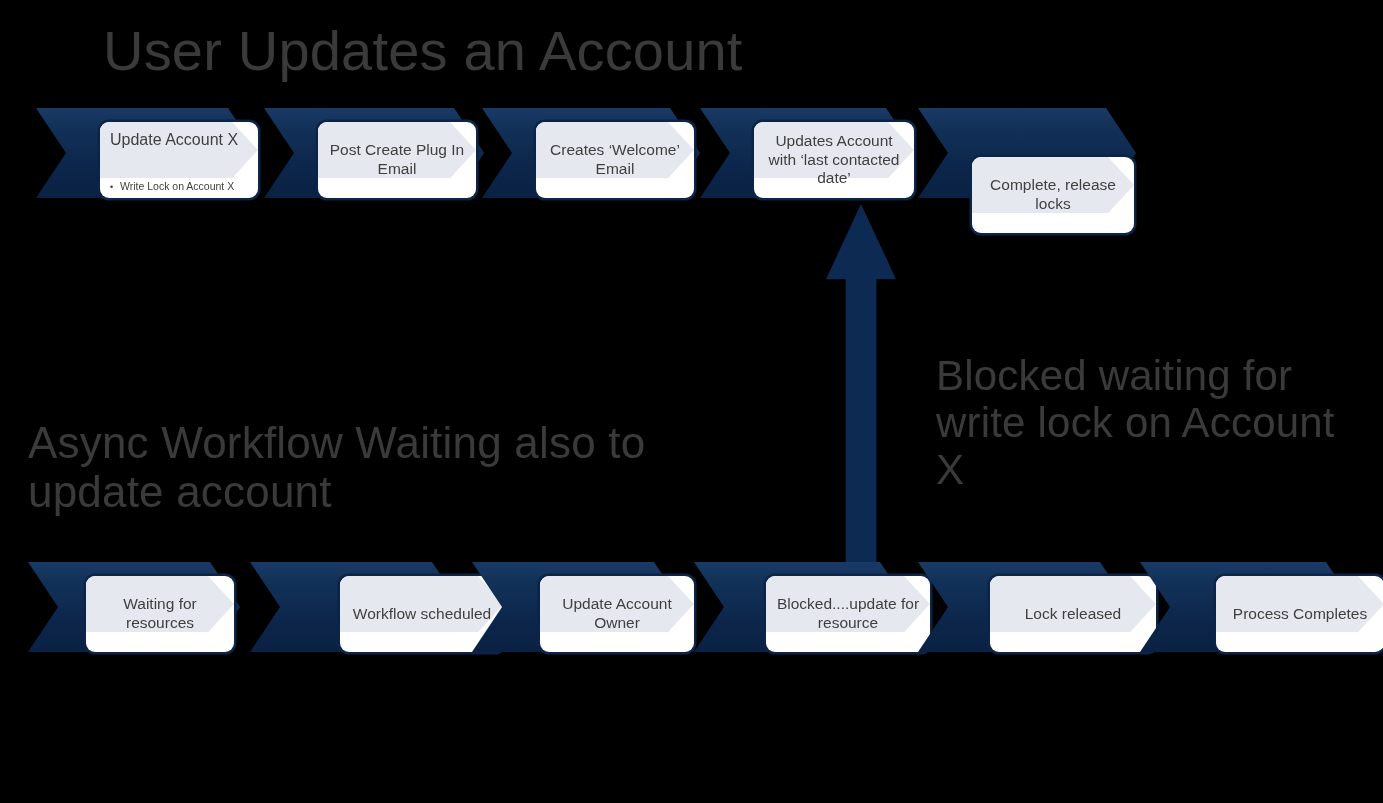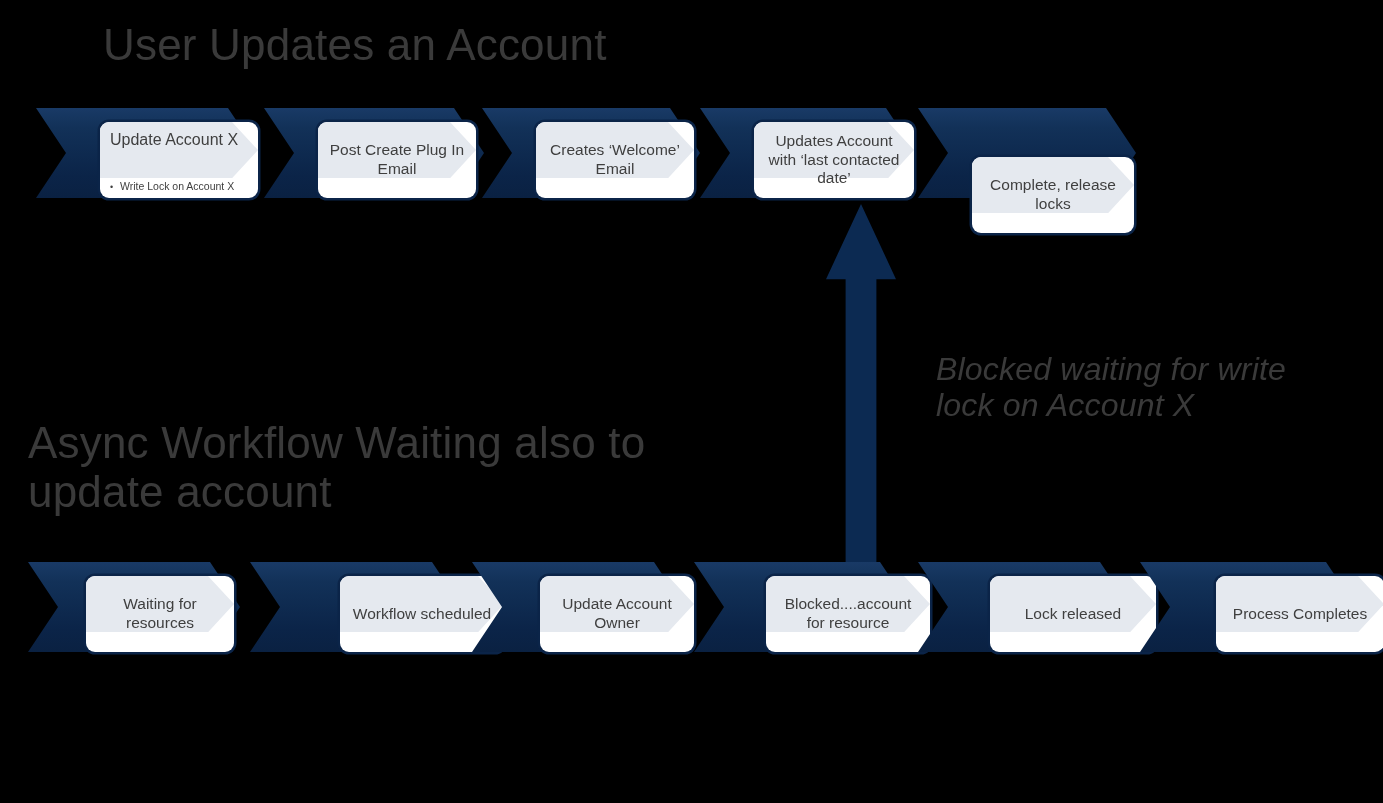--- a/index.html
+++ b/index.html
@@ -22,34 +22,33 @@
     color: #3a3a3a;
     font-weight: 300;
     font-family: "Liberation Sans", "DejaVu Sans", sans-serif;
     letter-spacing: 0.2px;
     line-height: 1.12;
     white-space: pre-line;
   }
   #title-top {
     left: 103px;
     top: 20px;
-    font-size: 44px;
+    font-size: 56px;
   }
   #title-async {
     left: 28px;
     top: 418px;
     font-size: 44px;
     width: 740px;
   }
   #label-blocked {
     left: 936px;
     top: 352px;
-    font-size: 32px;
+    font-size: 42px;
     width: 400px;
-    font-style: italic;
   }
 
   
   .row {
     position: absolute;
     left: 0;
     width: 1383px;
   }
   #row-top { top: 108px; height: 100px; }
   #row-bottom { top: 562px; height: 100px; }
@@ -245,21 +244,21 @@
         <div class="card-body">
           <div class="card-title">Update Account Owner</div>
         </div>
       </div>
     </div>
     <div class="step">
       <div class="chev" style="left: 694px; width: 216px;"></div>
       <div class="card" style="left: 766px; width: 164px; height: 76px;">
         <div class="card-wash"></div>
         <div class="card-body">
-          <div class="card-title">Blocked....account for resource</div>
+          <div class="card-title">Blocked....update for resource</div>
         </div>
       </div>
     </div>
     <div class="step">
       <div class="chev" style="left: 918px; width: 212px;"></div>
       <div class="card" style="left: 990px; width: 166px; height: 76px;">
         <div class="card-wash"></div>
         <div class="card-body">
           <div class="card-title">Lock released</div>
         </div>

